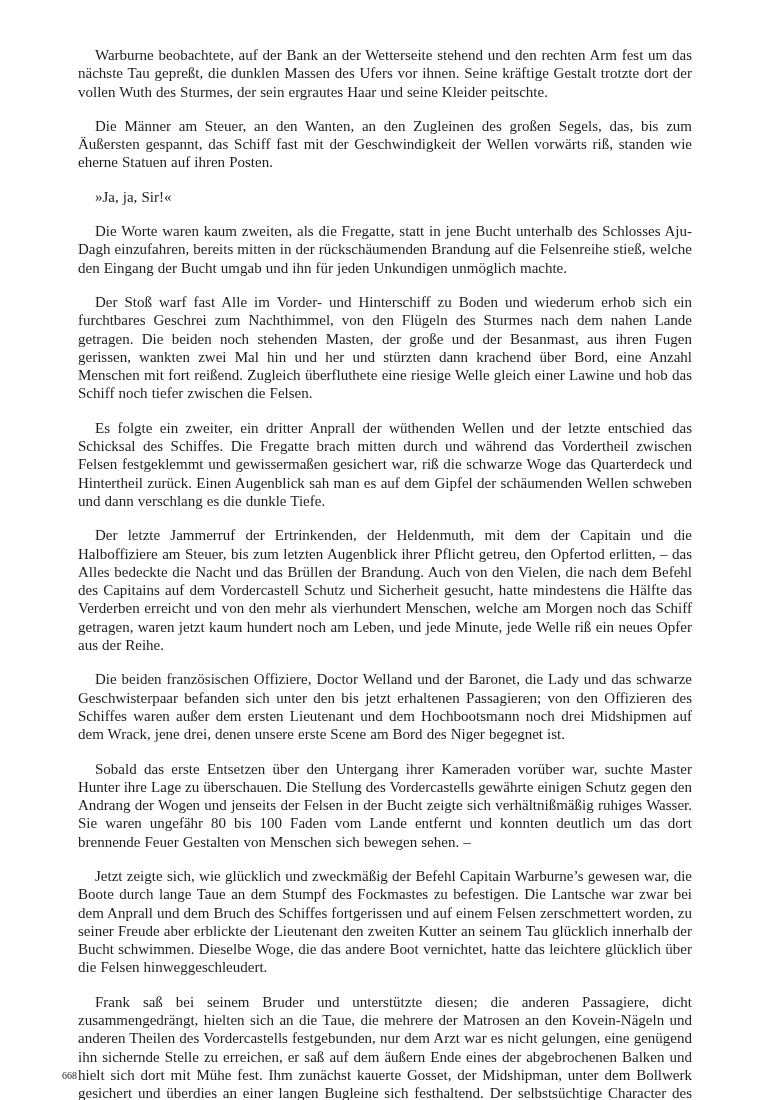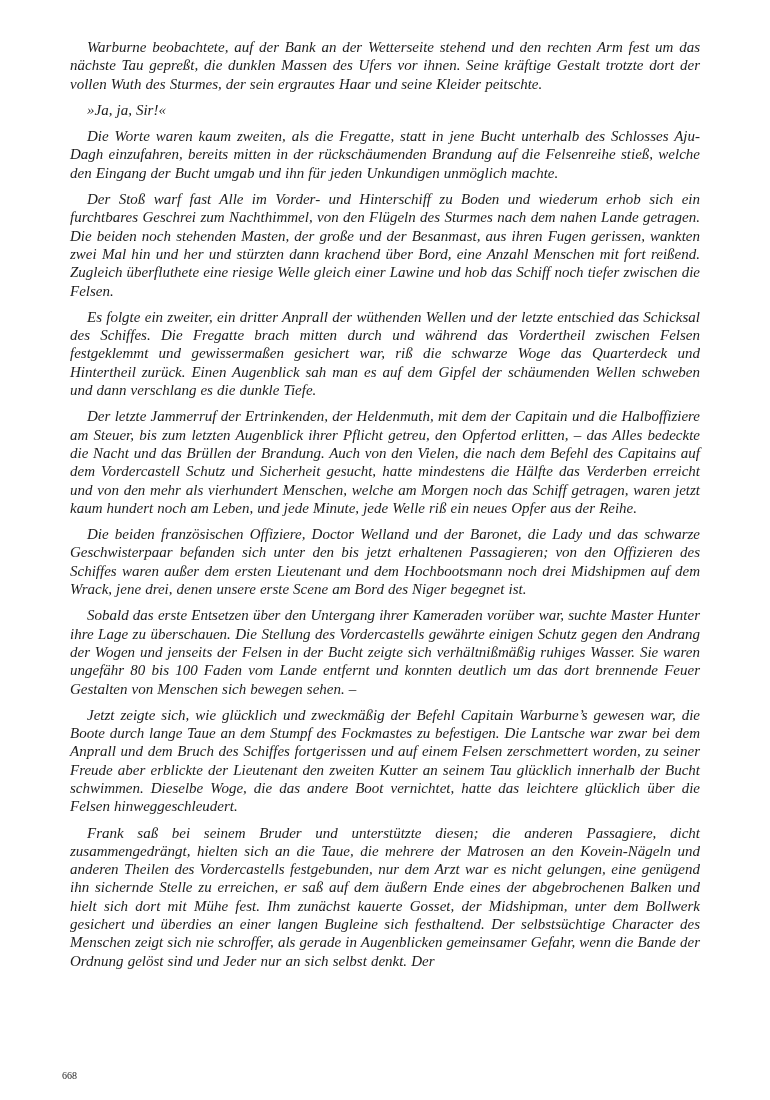--- a/index.html
+++ b/index.html
@@ -26,40 +26,40 @@
     width: 646px;
     font-family: "Liberation Serif", "DejaVu Serif", serif;
     font-size: 15px;
     line-height: 18.3px;
     text-align: justify;
     hyphens: auto;
     -webkit-hyphens: auto;
     word-spacing: 0.02em;
   }
   .text-block p {
-    margin: 8px;
+    margin: 16px;
     padding: 0;
     text-indent: 17px;
-    font-style: italic;
   }
   .page-number {
     position: absolute;
     left: 62px;
     top: 1070px;
     font-family: "Liberation Serif", "DejaVu Serif", serif;
     font-size: 10px;
     color: #1c1c1c;
   }
 </style>
 </head>
 <body>
 
 <div class="book-page">
   <div class="text-block">
       <p>Warburne beobachtete, auf der Bank an der Wetterseite stehend und den rechten Arm fest um das nächste Tau gepreßt, die dunklen Massen des Ufers vor ihnen. Seine kräftige Gestalt trotzte dort der vollen Wuth des Sturmes, der sein ergrautes Haar und seine Kleider peitschte.</p>
+      <p>Die Männer am Steuer, an den Wanten, an den Zugleinen des großen Segels, das, bis zum Äußersten gespannt, das Schiff fast mit der Geschwindigkeit der Wellen vorwärts riß, standen wie eherne Statuen auf ihren Posten.</p>
       <p>»Ja, ja, Sir!«</p>
       <p>Die Worte waren kaum zweiten, als die Fregatte, statt in jene Bucht unterhalb des Schlosses Aju-Dagh einzufahren, bereits mitten in der rückschäumenden Brandung auf die Felsenreihe stieß, welche den Eingang der Bucht umgab und ihn für jeden Unkundigen unmöglich machte.</p>
       <p>Der Stoß warf fast Alle im Vorder- und Hinterschiff zu Boden und wiederum erhob sich ein furchtbares Geschrei zum Nachthimmel, von den Flügeln des Sturmes nach dem nahen Lande getragen. Die beiden noch stehenden Masten, der große und der Besanmast, aus ihren Fugen gerissen, wankten zwei Mal hin und her und stürzten dann krachend über Bord, eine Anzahl Menschen mit fort reißend. Zugleich überfluthete eine riesige Welle gleich einer Lawine und hob das Schiff noch tiefer zwischen die Felsen.</p>
       <p>Es folgte ein zweiter, ein dritter Anprall der wüthenden Wellen und der letzte entschied das Schicksal des Schiffes. Die Fregatte brach mitten durch und während das Vordertheil zwischen Felsen festgeklemmt und gewissermaßen gesichert war, riß die schwarze Woge das Quarterdeck und Hintertheil zurück. Einen Augenblick sah man es auf dem Gipfel der schäumenden Wellen schweben und dann verschlang es die dunkle Tiefe.</p>
       <p>Der letzte Jammerruf der Ertrinkenden, der Heldenmuth, mit dem der Capitain und die Halboffiziere am Steuer, bis zum letzten Augenblick ihrer Pflicht getreu, den Opfertod erlitten, – das Alles bedeckte die Nacht und das Brüllen der Brandung. Auch von den Vielen, die nach dem Befehl des Capitains auf dem Vordercastell Schutz und Sicherheit gesucht, hatte mindestens die Hälfte das Verderben erreicht und von den mehr als vierhundert Menschen, welche am Morgen noch das Schiff getragen, waren jetzt kaum hundert noch am Leben, und jede Minute, jede Welle riß ein neues Opfer aus der Reihe.</p>
       <p>Die beiden französischen Offiziere, Doctor Welland und der Baronet, die Lady und das schwarze Geschwisterpaar befanden sich unter den bis jetzt erhaltenen Passagieren; von den Offizieren des Schiffes waren außer dem ersten Lieutenant und dem Hochbootsmann noch drei Midshipmen auf dem Wrack, jene drei, denen unsere erste Scene am Bord des Niger begegnet ist.</p>
       <p>Sobald das erste Entsetzen über den Untergang ihrer Kameraden vorüber war, suchte Master Hunter ihre Lage zu überschauen. Die Stellung des Vordercastells gewährte einigen Schutz gegen den Andrang der Wogen und jenseits der Felsen in der Bucht zeigte sich verhältnißmäßig ruhiges Wasser. Sie waren ungefähr 80 bis 100 Faden vom Lande entfernt und konnten deutlich um das dort brennende Feuer Gestalten von Menschen sich bewegen sehen. –</p>
       <p>Jetzt zeigte sich, wie glücklich und zweckmäßig der Befehl Capitain Warburne’s gewesen war, die Boote durch lange Taue an dem Stumpf des Fockmastes zu befestigen. Die Lantsche war zwar bei dem Anprall und dem Bruch des Schiffes fortgerissen und auf einem Felsen zerschmettert worden, zu seiner Freude aber erblickte der Lieutenant den zweiten Kutter an seinem Tau glücklich innerhalb der Bucht schwimmen. Dieselbe Woge, die das andere Boot vernichtet, hatte das leichtere glücklich über die Felsen hinweggeschleudert.</p>
       <p>Frank saß bei seinem Bruder und unterstützte diesen; die anderen Passagiere, dicht zusammengedrängt, hielten sich an die Taue, die mehrere der Matrosen an den Kovein-Nägeln und anderen Theilen des Vordercastells festgebunden, nur dem Arzt war es nicht gelungen, eine genügend ihn sichernde Stelle zu erreichen, er saß auf dem äußern Ende eines der abgebrochenen Balken und hielt sich dort mit Mühe fest. Ihm zunächst kauerte Gosset, der Midshipman, unter dem Bollwerk gesichert und überdies an einer langen Bugleine sich festhaltend. Der selbstsüchtige Character des Menschen zeigt sich nie schroffer, als gerade in Augenblicken gemeinsamer Gefahr, wenn die Bande der Ordnung gelöst sind und Jeder nur an sich selbst denkt. Der</p>
     </div>

